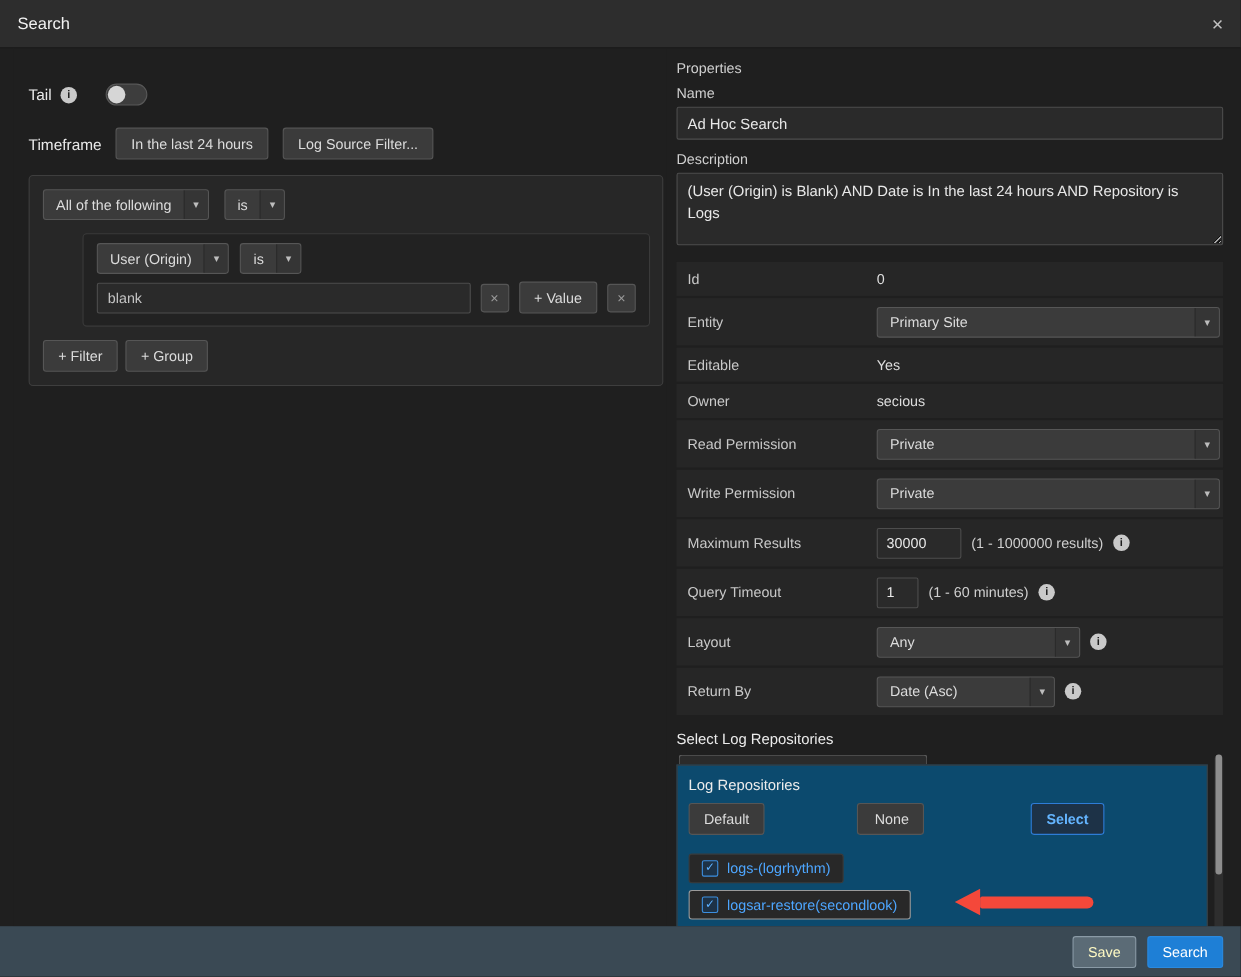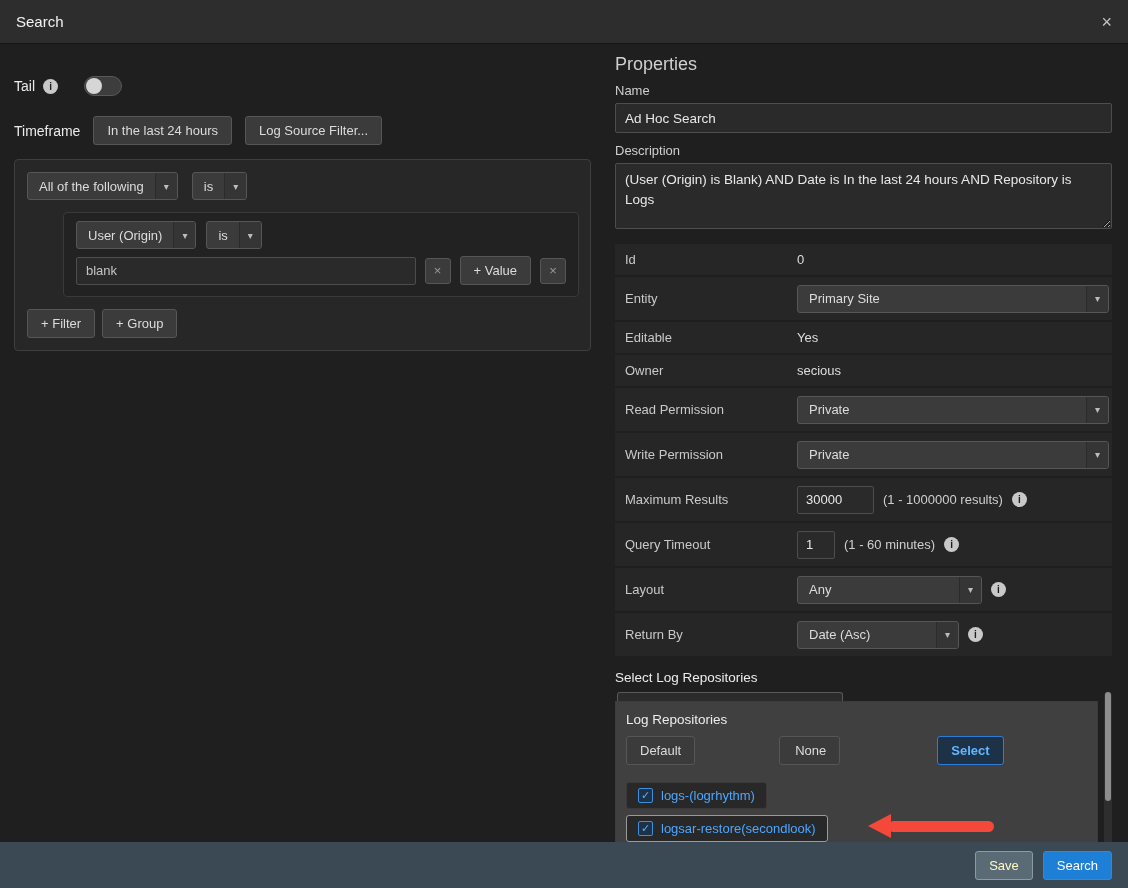--- a/index.html
+++ b/index.html
@@ -28,21 +28,21 @@
   .btn {
     background:#3b3b3b; border:1px solid #565656; color:#dcdcdc;
     padding:6px 13px; font-size:13px; border-radius:3px; cursor:pointer;
     font-family:inherit; white-space:nowrap;
   }
   .btn.save { background:#5b6b76; border-color:#8a9aa6; color:#fef9c3; }
   .btn.search { background:#1e7fd6; border-color:#2a8ae0; color:#fff; }
 
   
   .left-panel {
-    position:absolute; left:0; top:44px; width:604px; bottom:46px;
+    position:absolute; left:12px; top:44px; width:604px; bottom:46px;
     padding:0 14px; background:#1f1f1f;
   }
   .right-panel {
     position:absolute; left:606px; top:44px; right:0; bottom:46px;
     padding:6px 16px 0 9px; background:#1f1f1f; overflow:hidden;
   }
 
   
   .tail-row { margin-top:32px; display:flex; align-items:center; gap:8px; font-size:14px; color:#eaeaea; }
   .toggle {
@@ -87,21 +87,21 @@
     width:26px; height:26px; background:#3b3b3b; border:1px solid #565656;
     color:#9a9a9a; border-radius:3px; font-size:13px; line-height:1; cursor:pointer;
   }
   input.text-value {
     background:#2a2a2a; border:1px solid #4d4d4d; color:#c4c4c4;
     padding:5px 9px; font-size:13px; border-radius:2px; width:340px; height:28px;
     font-family:inherit;
   }
 
   
-  .props-heading { color:#cfcfcf; font-size:18px; margin:4px 0 8px; }
+  .props-heading { color:#cfcfcf; font-size:13px; margin:4px 0 8px; }
   .field-label { color:#cfcfcf; font-size:13px; margin:0 0 5px; }
   .name-input {
     width:100%; background:#2a2a2a; border:1px solid #4d4d4d; color:#e8e8e8;
     padding:6px 9px; font-size:13.5px; border-radius:2px; height:30px; font-family:inherit;
   }
   .desc-area {
     width:100%; height:66px; background:#2a2a2a; border:1px solid #4d4d4d;
     color:#e8e8e8; padding:6px 9px; font-size:13.5px; border-radius:2px;
     resize:vertical; font-family:inherit; line-height:1.45;
   }
@@ -127,21 +127,21 @@
   .hint { color:#cfcfcf; }
 
   .select-log-label { margin:14px 0 7px; color:#ececec; font-size:13.5px; }
 
   .repo-wrap { position:relative; padding-right:14px; }
   .clipped-input {
     width:226px; height:9px; background:#2b2b2b; border:1px solid #585858;
     border-bottom:none; border-radius:3px 3px 0 0; margin-left:2px;
   }
   .repo-panel {
-    position:relative; background:#404040; border:1px solid #3c3c3c;
+    position:relative; background:#0c4a6e; border:1px solid #3c3c3c;
     padding:10px; height:152px;
   }
   .repo-title { color:#ececec; font-size:13.5px; margin-bottom:9px; }
   .repo-buttons { display:flex; align-items:center; }
   .btn.none-btn { margin-left:84px;padding-left:15px; }
   .btn.select-btn {
     margin-left:97px; background:#1d3247; border-color:#2e7cd6;
     color:#64b5ff; font-weight:bold;
   }
   .repo-items { margin-top:17px; }

